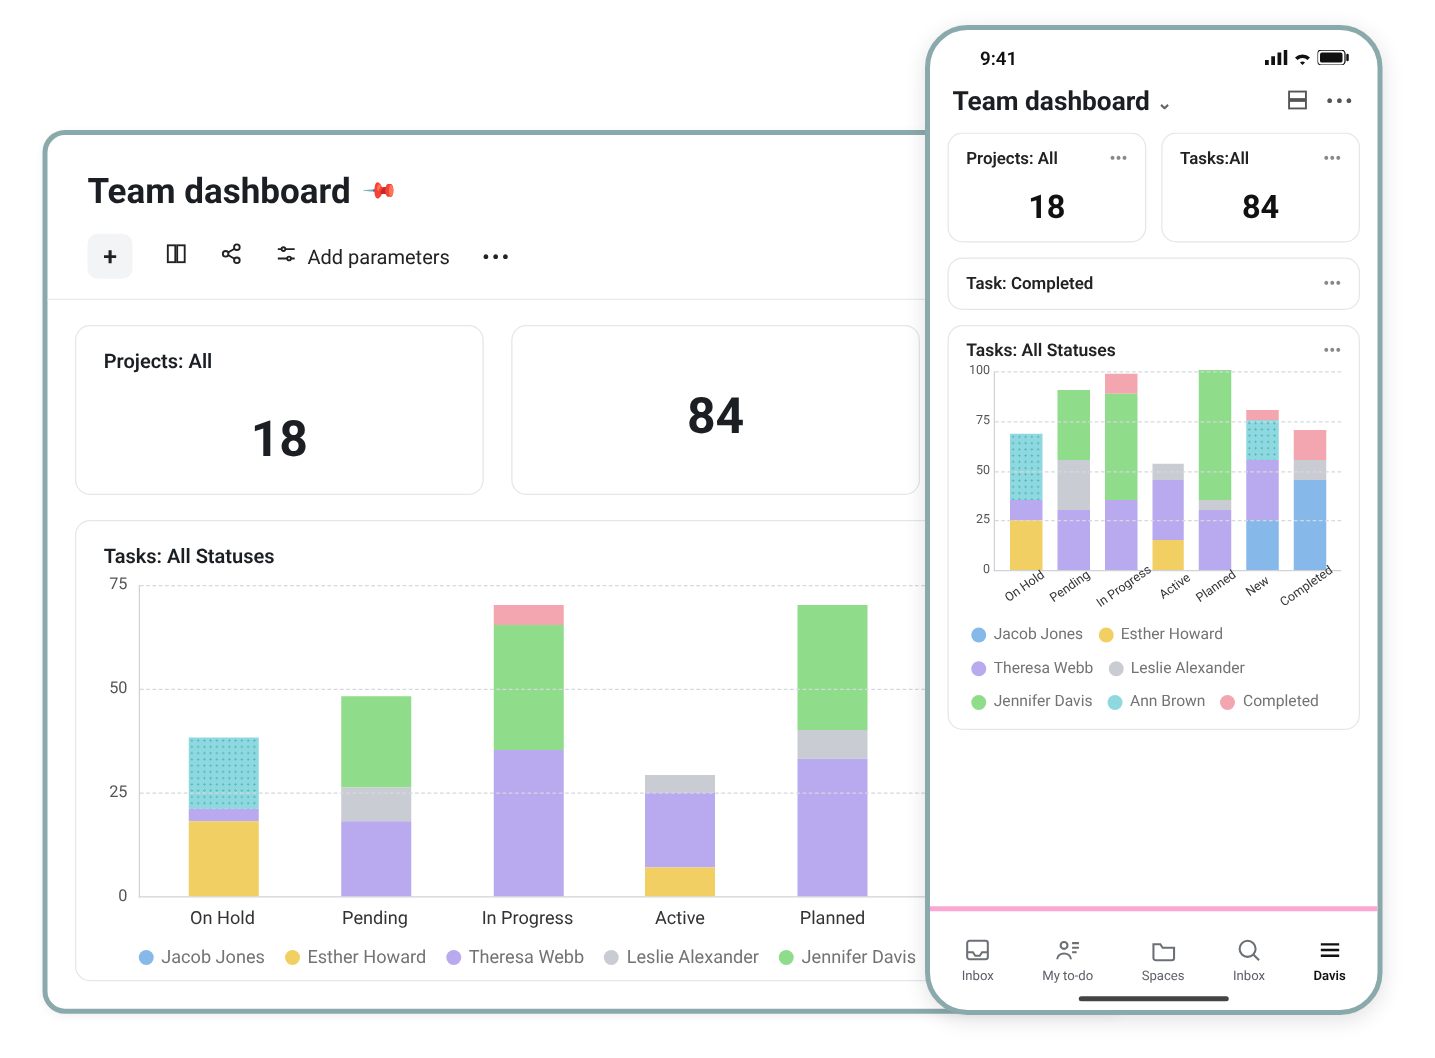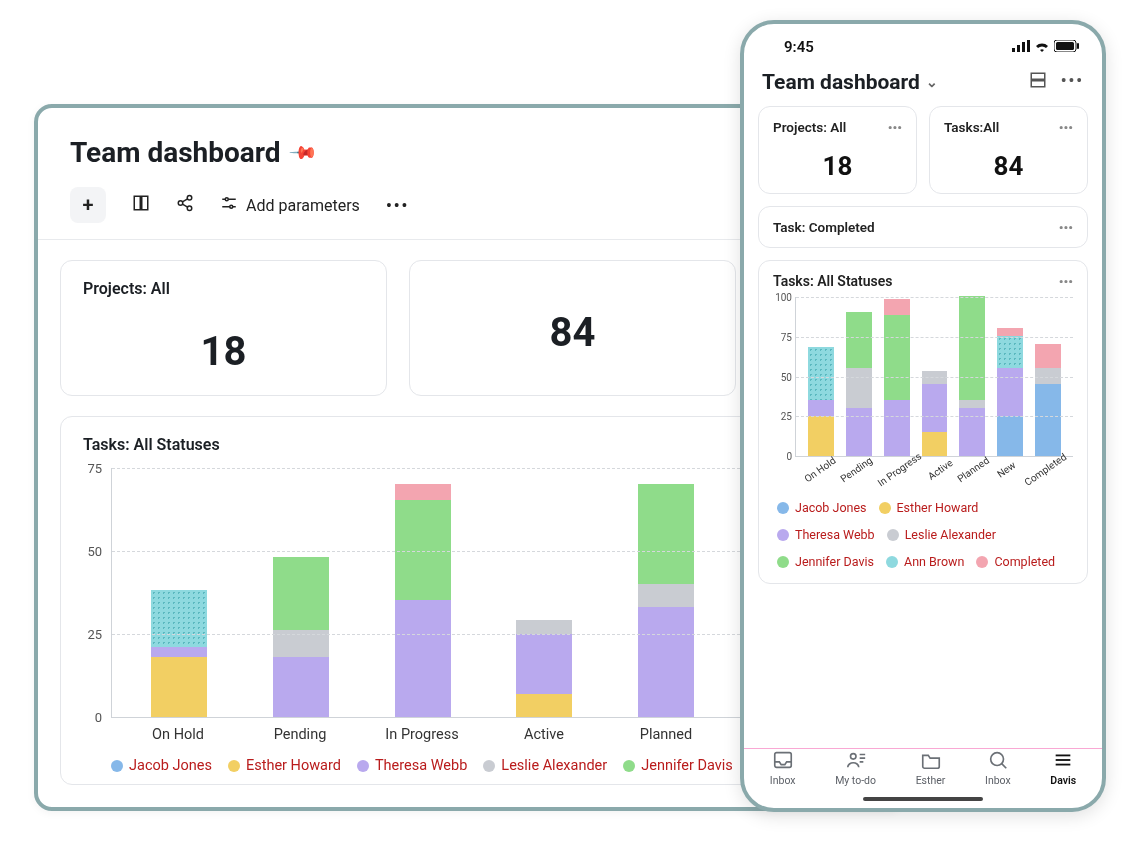--- a/index.html
+++ b/index.html
@@ -122,21 +122,21 @@
     font-size: 14.5px; color: #333;
     padding: 0 6px;
   }
   .x-axis.small { font-size: 10px; margin-left: 20px; }
   .x-axis span { text-align: center; flex:1; }
   .x-axis.small span { transform: rotate(-35deg); transform-origin: top center; white-space: nowrap; }
 
   .legend {
     display: flex; flex-wrap: wrap; gap: 16px;
     margin: 14px 0 0 28px;
-    font-size: 14.5px; color: #b91c1c;
+    font-size: 14.5px; color: #737373;
   }
   .legend.small { font-size: 12.5px; gap: 12px; margin: 24px 0 0 4px; }
   .lg-item { display: flex; align-items: center; gap: 6px; }
   .lg-dot { width: 12px; height: 12px; border-radius: 50%; }
 
   
   .mobile {
     position: absolute;
     top: 20px;
     left: 740px;
@@ -191,23 +191,23 @@
   }
   .m-chart-area {
     position: relative; height: 160px;
     border-left: 1px solid #cfd3d8; border-bottom: 1px solid #cfd3d8;
     margin: 8px 0 0 22px;
   }
   .m-ylabels { position: absolute; left: -22px; top: 0; bottom: 0; width: 22px; }
   .m-ylabel { position: absolute; right: 4px; font-size: 10px; color: #555; transform: translateY(-50%); }
 
   .m-tabbar {
-    border-top: 1px solid #f9a8d4;
+    border-top: 4px solid #f9a8d4;
     display: flex; justify-content: space-around;
-    padding: 0 6px 4px 6px;
+    padding: 20px 6px 4px 6px;
   }
   .m-tab {
     display: flex; flex-direction: column; align-items: center; gap: 3px;
     font-size: 10.5px; color: #5b5f66;
   }
   .m-tab svg { color: #6b7076; }
   .m-tab.active { color: #111; font-weight: 600; }
   .m-tab.active svg { color: #111; }
   .m-homebar {
     width: 120px; height: 4px; background: #444; border-radius: 3px;
@@ -356,21 +356,21 @@
           <span class="lg-dot" style="background: rgb(142, 217, 223);"></span>
           <span>Ann Brown</span>
         </div>
       </div>
   </div>
 </div>
 
 <div class="mobile">
 
   <div class="m-status">
-    <span>9:45</span>
+    <span>9:41</span>
     <span class="icons">
       <span>
         <svg width="18" height="12" viewBox="0 0 18 12">
             <rect x="0" y="8" width="3" height="4" fill="#111"></rect>
             <rect x="5" y="5" width="3" height="7" fill="#111"></rect>
             <rect x="10" y="2" width="3" height="10" fill="#111"></rect>
             <rect x="15" y="0" width="3" height="12" fill="#111"></rect>
           </svg>
       </span>
       <span>
@@ -540,21 +540,21 @@
           <circle cx="9" cy="8" r="3"></circle>
           <path d="M3 20c0-3 3-5 6-5s6 2 6 5"></path>
           <path d="M16 6h6M16 10h6M16 14h4"></path>
         </svg>
       <span>My to-do</span>
     </div>
     <div class="m-tab">
       <svg width="22" height="22" viewBox="0 0 24 24" fill="none" stroke="currentColor" stroke-width="1.8">
           <path d="M3 7h6l2 3h10v9a2 2 0 01-2 2H5a2 2 0 01-2-2V7z"></path>
         </svg>
-      <span>Esther</span>
+      <span>Spaces</span>
     </div>
     <div class="m-tab">
       <svg width="22" height="22" viewBox="0 0 24 24" fill="none" stroke="currentColor" stroke-width="1.8">
           <circle cx="11" cy="11" r="7"></circle>
           <path d="M21 21l-5-5"></path>
         </svg>
       <span>Inbox</span>
     </div>
     <div class="m-tab active">
       <svg width="22" height="22" viewBox="0 0 24 24" fill="none" stroke="currentColor" stroke-width="2">

